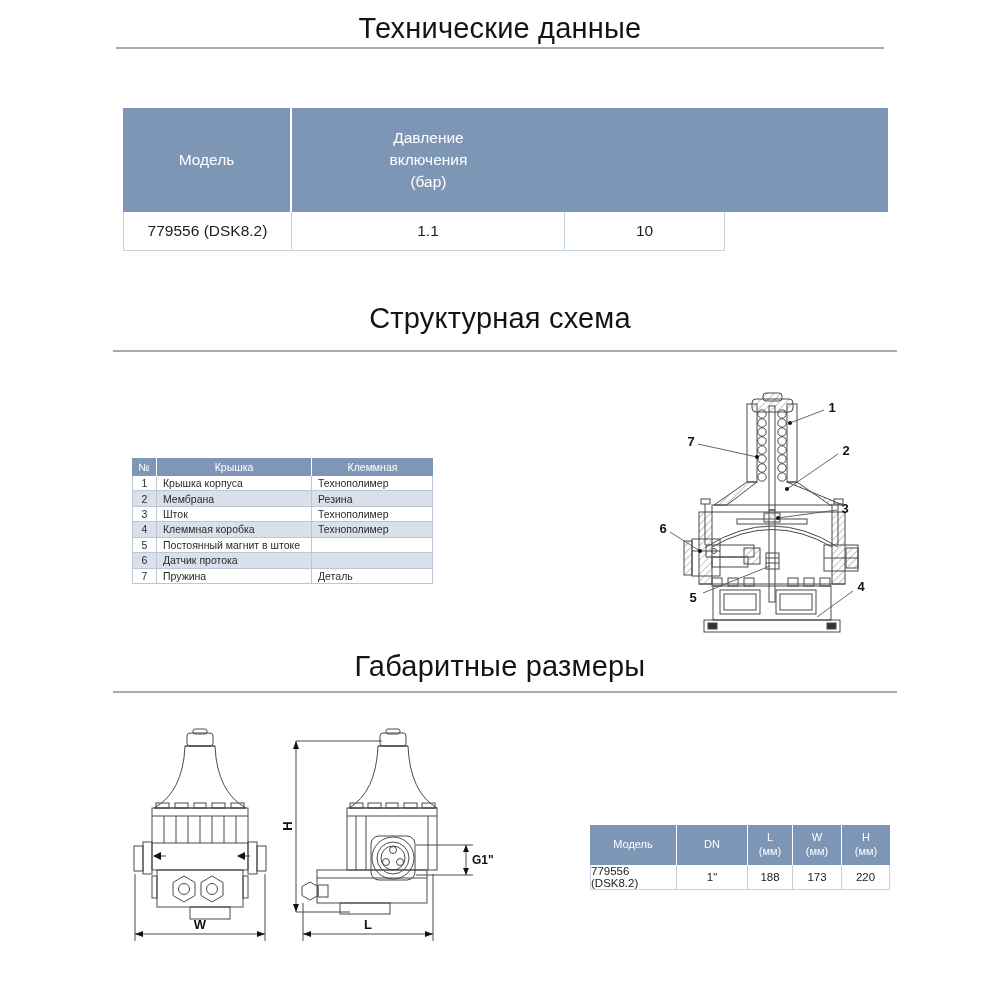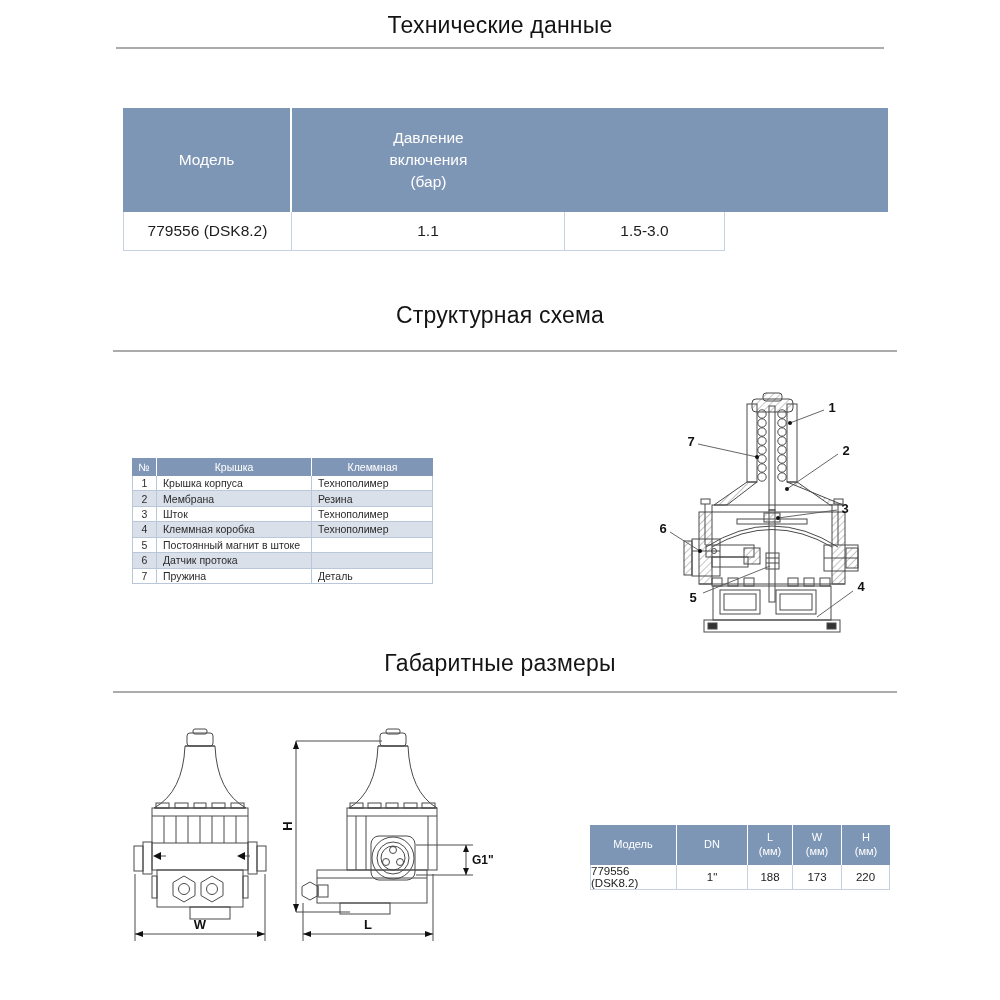--- a/index.html
+++ b/index.html
@@ -2,21 +2,21 @@
 <html><head>
 <meta charset="utf-8">
 <style>
   html,body{margin:0;padding:0;}
   body{
     width:1000px;height:1000px;position:relative;background:#ffffff;
     font-family:"Liberation Sans","DejaVu Sans",sans-serif;color:#222;overflow:hidden;
   }
   .section-title{
     position:absolute;left:0;width:1000px;text-align:center;
-    font-size:23px;color:#141414;letter-spacing:.2px;
+    font-size:29px;color:#141414;letter-spacing:.2px;
   }
   .rule{position:absolute;height:2px;background:#ababab;}
 
   
   .tech-table{position:absolute;left:123px;top:108px;width:765px;}
   .tech-head{display:grid;grid-template-columns:169px 273px 160px 163px;height:104px;background:#7e96b6;color:#fff;}
   .tech-head>div{display:flex;align-items:center;justify-content:center;text-align:center;
     font-size:15.5px;line-height:1.42;white-space:pre-line;border-right:2px solid #fff;}
   .tech-head>div:last-child{border-right:none;}
   .tech-body{display:grid;grid-template-columns:169px 273px 160px 163px;height:39px;}
@@ -62,21 +62,21 @@
 <div class="tech-table">
   <div class="tech-head">
     <div>Модель</div>
     <div>Давление
 включения
 (бар)</div>
   </div>
   <div class="tech-body">
     <div>779556 (DSK8.2)</div>
     <div>1.1</div>
-    <div>1.5-3.0</div>
+    <div>10</div>
   </div>
 </div>
 
 <div class="section-title" style="top:302px">Структурная схема</div>
 <div class="rule" style="left:113px;top:350px;width:784px"></div>
 
 <div class="parts">
   <div class="parts-head">
     <div>№</div>
     <div>Крышка</div>

